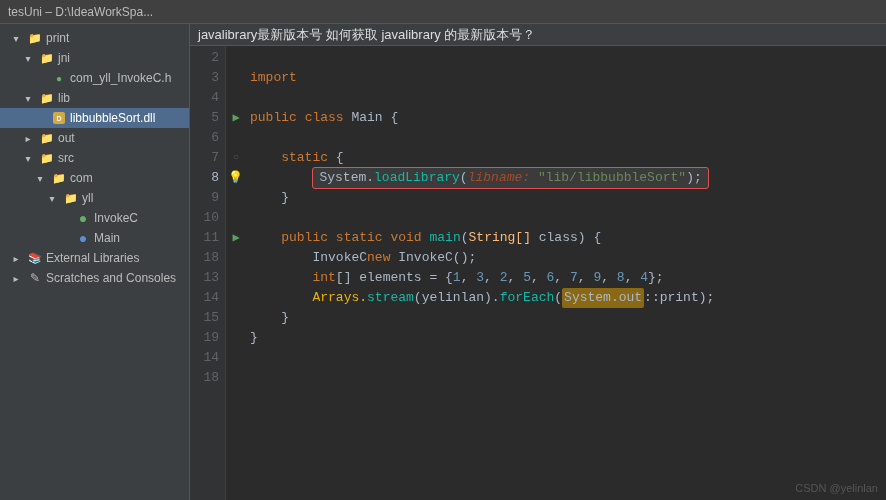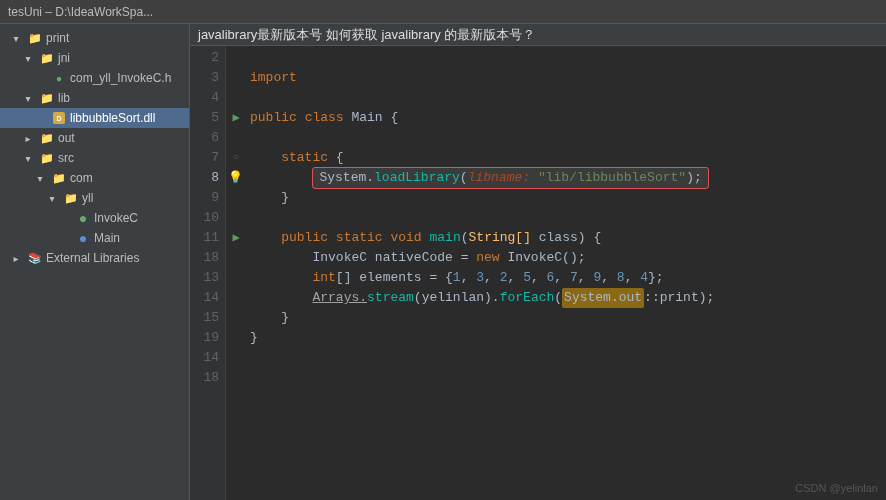--- a/index.html
+++ b/index.html
@@ -271,20 +271,25 @@
       <span class="tree-icon file-java-blue"></span>
       <span>Main</span>
     </div>
 
     <div class="tree-item indent1">
       <span class="tree-icon chevron-right"></span>
       <span class="tree-icon" style="font-size:11px;">📚</span>
       <span>External Libraries</span>
     </div>
 
+    <div class="tree-item indent1">
+      <span class="tree-icon chevron-right"></span>
+      <span class="tree-icon scratches-icon"></span>
+      <span>Scratches and Consoles</span>
+    </div>
 
   </div>
 
   <div id="editor-area" style="position:relative;">
 
     <div id="editor-header">
       <span style="color:#ddd; font-size:13px; font-family:sans-serif;">javalibrary最新版本号 如何获取 javalibrary 的最新版本号？</span>
     </div>
 
     <div id="code-area">
@@ -388,21 +393,20 @@
           <span class="plain">(</span>
           <span style="color:#fdba74;">String[]</span>
           <span class="plain">&nbsp;</span>
           <span style="color:#a9b7c6;">class</span>
           <span class="plain">)&nbsp;{</span>
         </div>
 
         <div class="code-line">
           <span class="plain">&nbsp;&nbsp;&nbsp;&nbsp;&nbsp;&nbsp;&nbsp;&nbsp;</span>
           <span style="color:#a9b7c6;">InvokeC</span>
-          <span class="plain">&nbsp;nativeCode&nbsp;=&nbsp;</span>
           <span class="kw">new</span>
           <span class="plain">&nbsp;</span>
           <span style="color:#a9b7c6;">InvokeC</span>
           <span class="plain">();</span>
         </div>
 
         <div class="code-line">
           <span class="plain">&nbsp;&nbsp;&nbsp;&nbsp;&nbsp;&nbsp;&nbsp;&nbsp;</span>
           <span class="kw">int</span>
           <span class="plain">[]&nbsp;elements&nbsp;=&nbsp;{</span>
@@ -422,21 +426,21 @@
           <span class="plain">,&nbsp;</span>
           <span class="number">8</span>
           <span class="plain">,&nbsp;</span>
           <span class="number">4</span>
           <span class="plain">};</span>
         </div>
 
 
         <div class="code-line">
           <span class="plain">&nbsp;&nbsp;&nbsp;&nbsp;&nbsp;&nbsp;&nbsp;&nbsp;</span>
-          <span style="color:#a3a3a3;text-decoration:underline;">Arrays.</span>
+          <span style="color:#eab308;">Arrays.</span>
           <span class="method">stream</span>
           <span class="plain">(yelinlan).</span>
           <span class="method">forEach</span>
           <span class="plain">(</span>
           <span class="out-highlight">System.<span style="color:#a9b7c6;">out</span></span>
           <span class="plain">::print);</span>
         </div>
 
         <div class="code-line">
           <span class="plain">&nbsp;&nbsp;&nbsp;&nbsp;</span>

